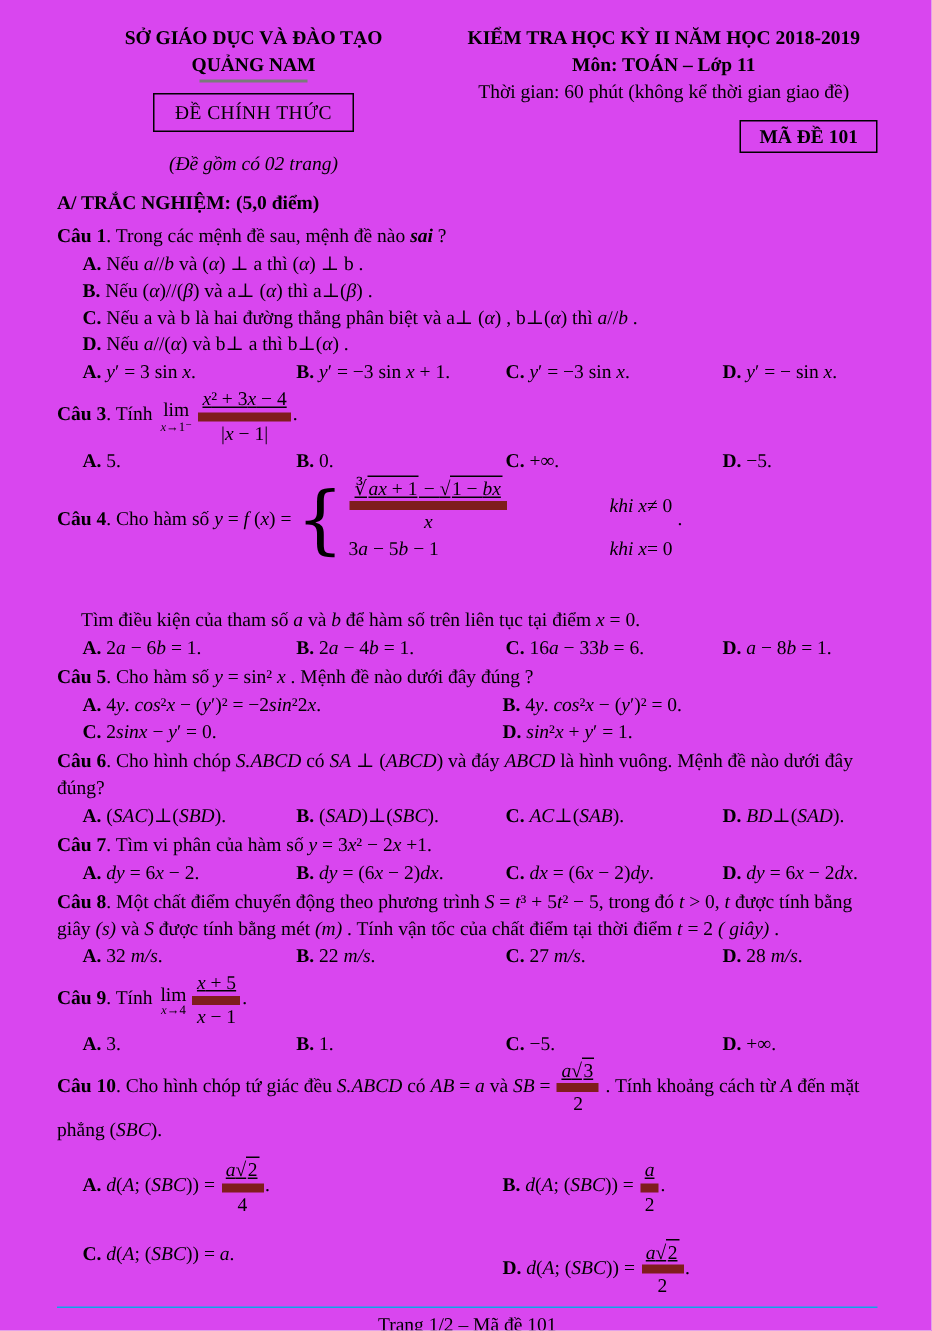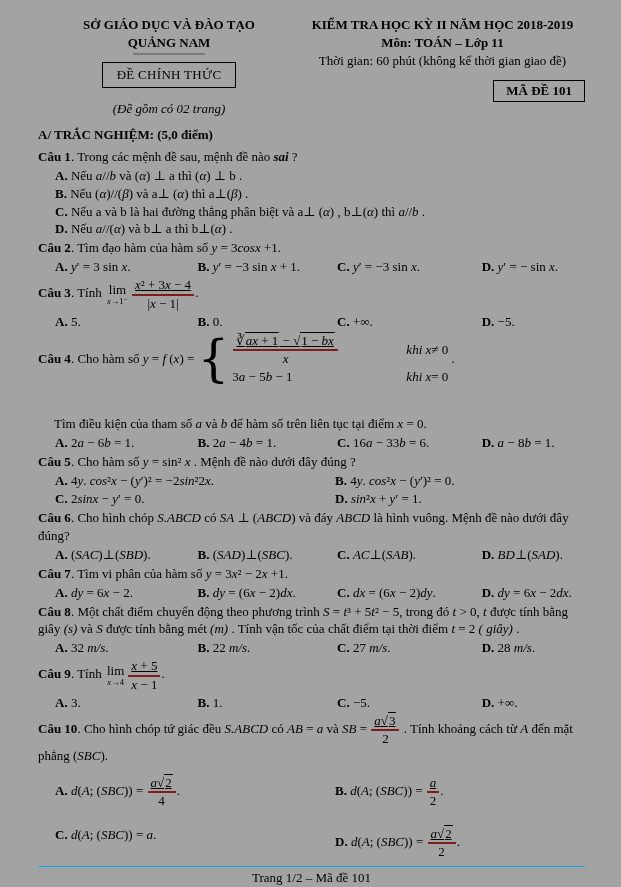--- a/index.html
+++ b/index.html
@@ -1,18 +1,18 @@
 <!DOCTYPE html>
 <html lang="vi"><head>
 <meta charset="utf-8">
 <style>
   html,body { margin:0; padding:0; background:#e8e8e8; }
   .page {
     width:621px; height:887px; box-sizing:border-box; margin:0 auto;
-    background:#a3a3a3; color:#000;
+    background:#d946ef; color:#000;
     font-family:"Liberation Serif","DejaVu Serif",serif;
     font-size:13px; line-height:1.38;
     padding:16px 36px 8px 38px;
     display:flex; flex-direction:column; overflow:hidden;
   }
   
   .header { display:flex; }
   .header-left { width:262px; text-align:center; }
   .header-right { flex:1; text-align:center; }
   .hl-line1, .hl-line2 { font-weight:bold; }
@@ -32,21 +32,21 @@
   .options { margin-left:17px; margin-top:1px; }
   .options .opt { white-space:nowrap; }
   .options.col1 .opt { display:block; white-space:normal; }
   .options.col4 { display:grid; grid-template-columns:1.38fr 1.35fr 1.4fr 1fr; }
   .options.col2 { display:grid; grid-template-columns:1.12fr 1fr; }
   .options.spaced { row-gap:16px; margin-top:10px; margin-bottom:6px; }
   .opt-key { font-weight:bold; }
   
   .frac { display:inline-block; vertical-align:middle; text-align:center; padding:0 1px; }
   .frac .num { display:block; padding:0 3px 0; line-height:1.25;text-decoration:underline; }
-  .frac .den { display:block; border-top:2px solid #7f1d1d; padding:0 3px; line-height:1.25; }
+  .frac .den { display:block; border-top:6px solid #7f1d1d; padding:0 3px; line-height:1.25; }
   .lim { display:inline-block; vertical-align:middle; text-align:center; margin:0 3px 0 2px; }
   .lim .limw { display:block; line-height:1.05; }
   .lim .lims { display:block; font-size:8.5px; line-height:1; }
   .root { white-space:nowrap; }
   .root .rad { border-top:1px solid #000; padding:0 1px; }
   .piecewise { display:inline-flex; align-items:center; vertical-align:middle; }
   .brace { font-size:50px; font-weight:300; line-height:46px; margin-right:3px; font-family:"DejaVu Serif",serif; }
   .pw { display:inline-block; }
   .pw-row { display:flex; align-items:center; margin:1px 0; }
   .pw-val { min-width:158px; }
@@ -83,21 +83,20 @@
       <div class="q">
         <div class="q-stem"><b class="q-label">Câu 1</b>. Trong các mệnh đề sau, mệnh đề nào <b><i>sai</i></b> ?</div>
         <div class="options col1">
           <span class="opt"><b class="opt-key">A.</b> Nếu <i>a</i>//<i>b</i> và (<i>α</i>) ⊥ a thì (<i>α</i>) ⊥ b .</span>
           <span class="opt"><b class="opt-key">B.</b> Nếu (<i>α</i>)//(<i>β</i>) và a⊥ (<i>α</i>) thì a⊥(<i>β</i>) .</span>
           <span class="opt"><b class="opt-key">C.</b> Nếu a và b là hai đường thẳng phân biệt và  a⊥ (<i>α</i>) , b⊥(<i>α</i>) thì <i>a</i>//<i>b</i> .</span>
           <span class="opt"><b class="opt-key">D.</b> Nếu <i>a</i>//(<i>α</i>) và b⊥ a thì b⊥(<i>α</i>) .</span>
         </div>
       </div>
       <div class="q">
-        <div class="q-stem"><b class="q-label">Câu 2</b>. Tìm đạo hàm của hàm số  <i>y</i> = 3<i>cosx</i> +1.</div>
         <div class="options col4">
           <span class="opt"><b class="opt-key">A.</b> <i>y</i>′ = 3 sin <i>x</i>.</span>
           <span class="opt"><b class="opt-key">B.</b> <i>y</i>′ = −3 sin <i>x</i> + 1.</span>
           <span class="opt"><b class="opt-key">C.</b> <i>y</i>′ = −3 sin <i>x</i>.</span>
           <span class="opt"><b class="opt-key">D.</b> <i>y</i>′ = − sin <i>x</i>.</span>
         </div>
       </div>
       <div class="q">
         <div class="q-stem"><b class="q-label">Câu 3</b>. Tính <span class="lim"><span class="limw">lim</span><span class="lims"><i>x</i>→1⁻</span></span><span class="frac"><span class="num"><i>x</i>² + 3<i>x</i> − 4</span><span class="den">|<i>x</i> − 1|</span></span>.</div>
         <div class="options col4">

